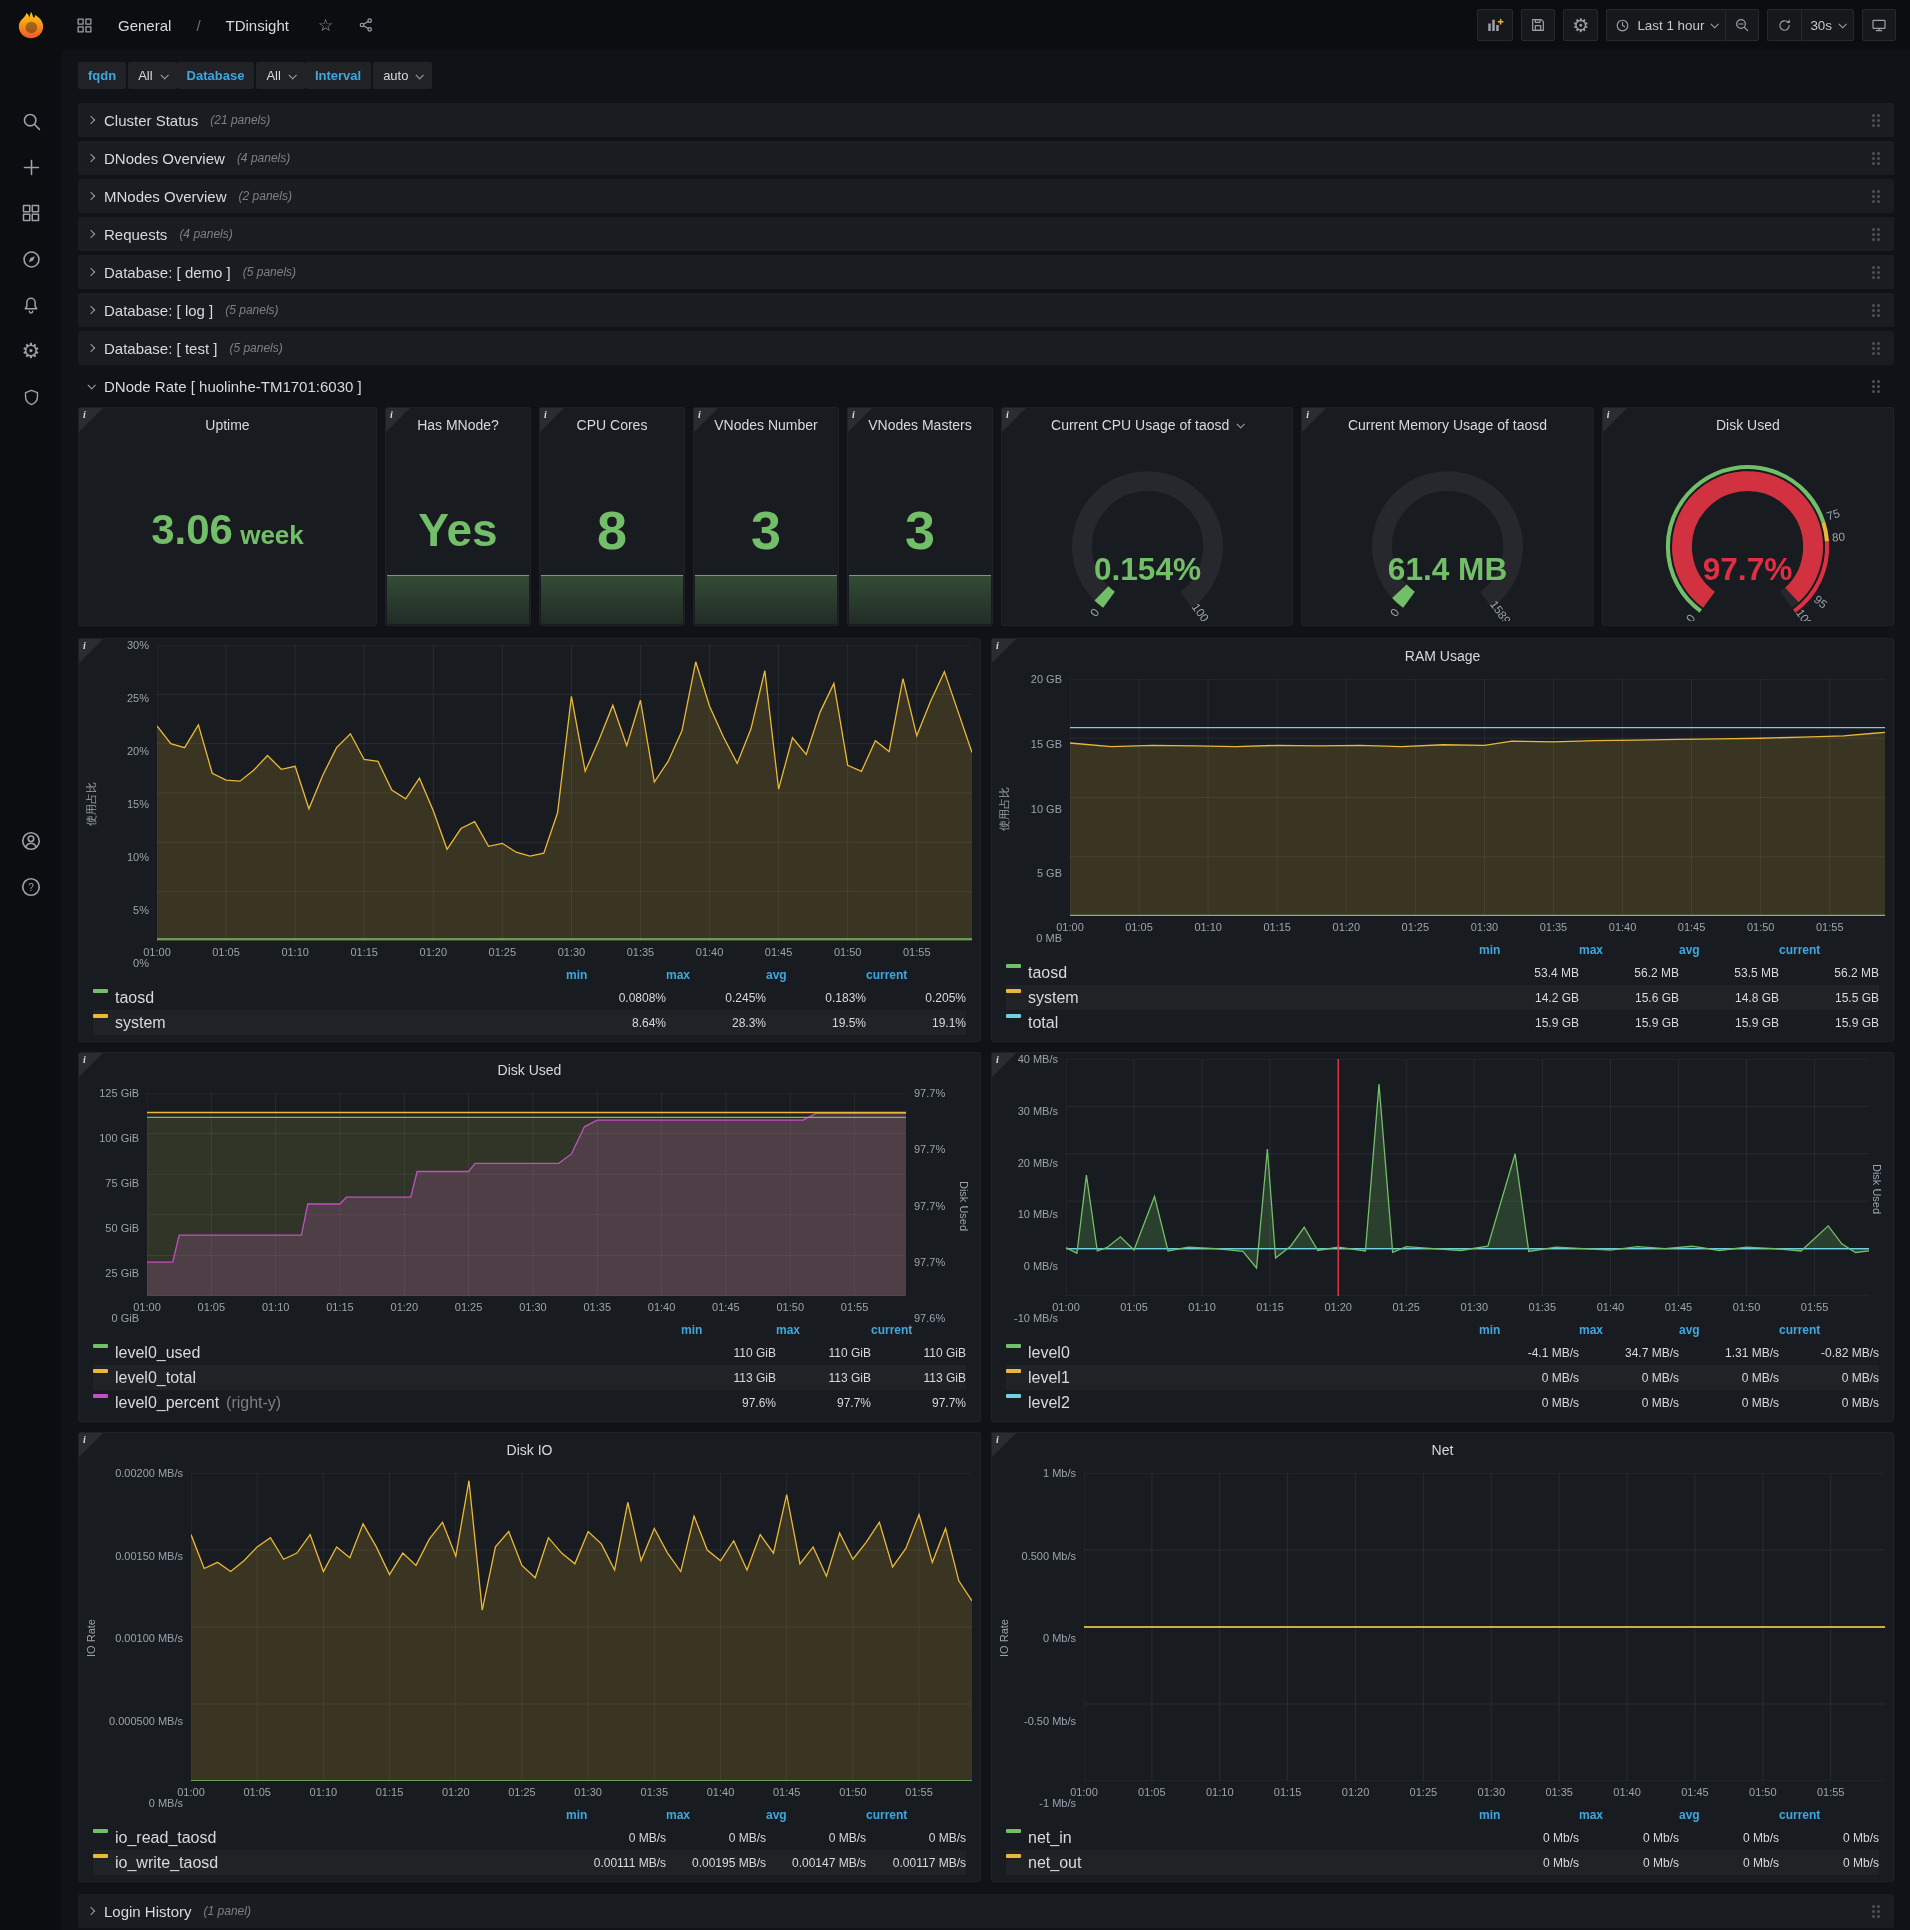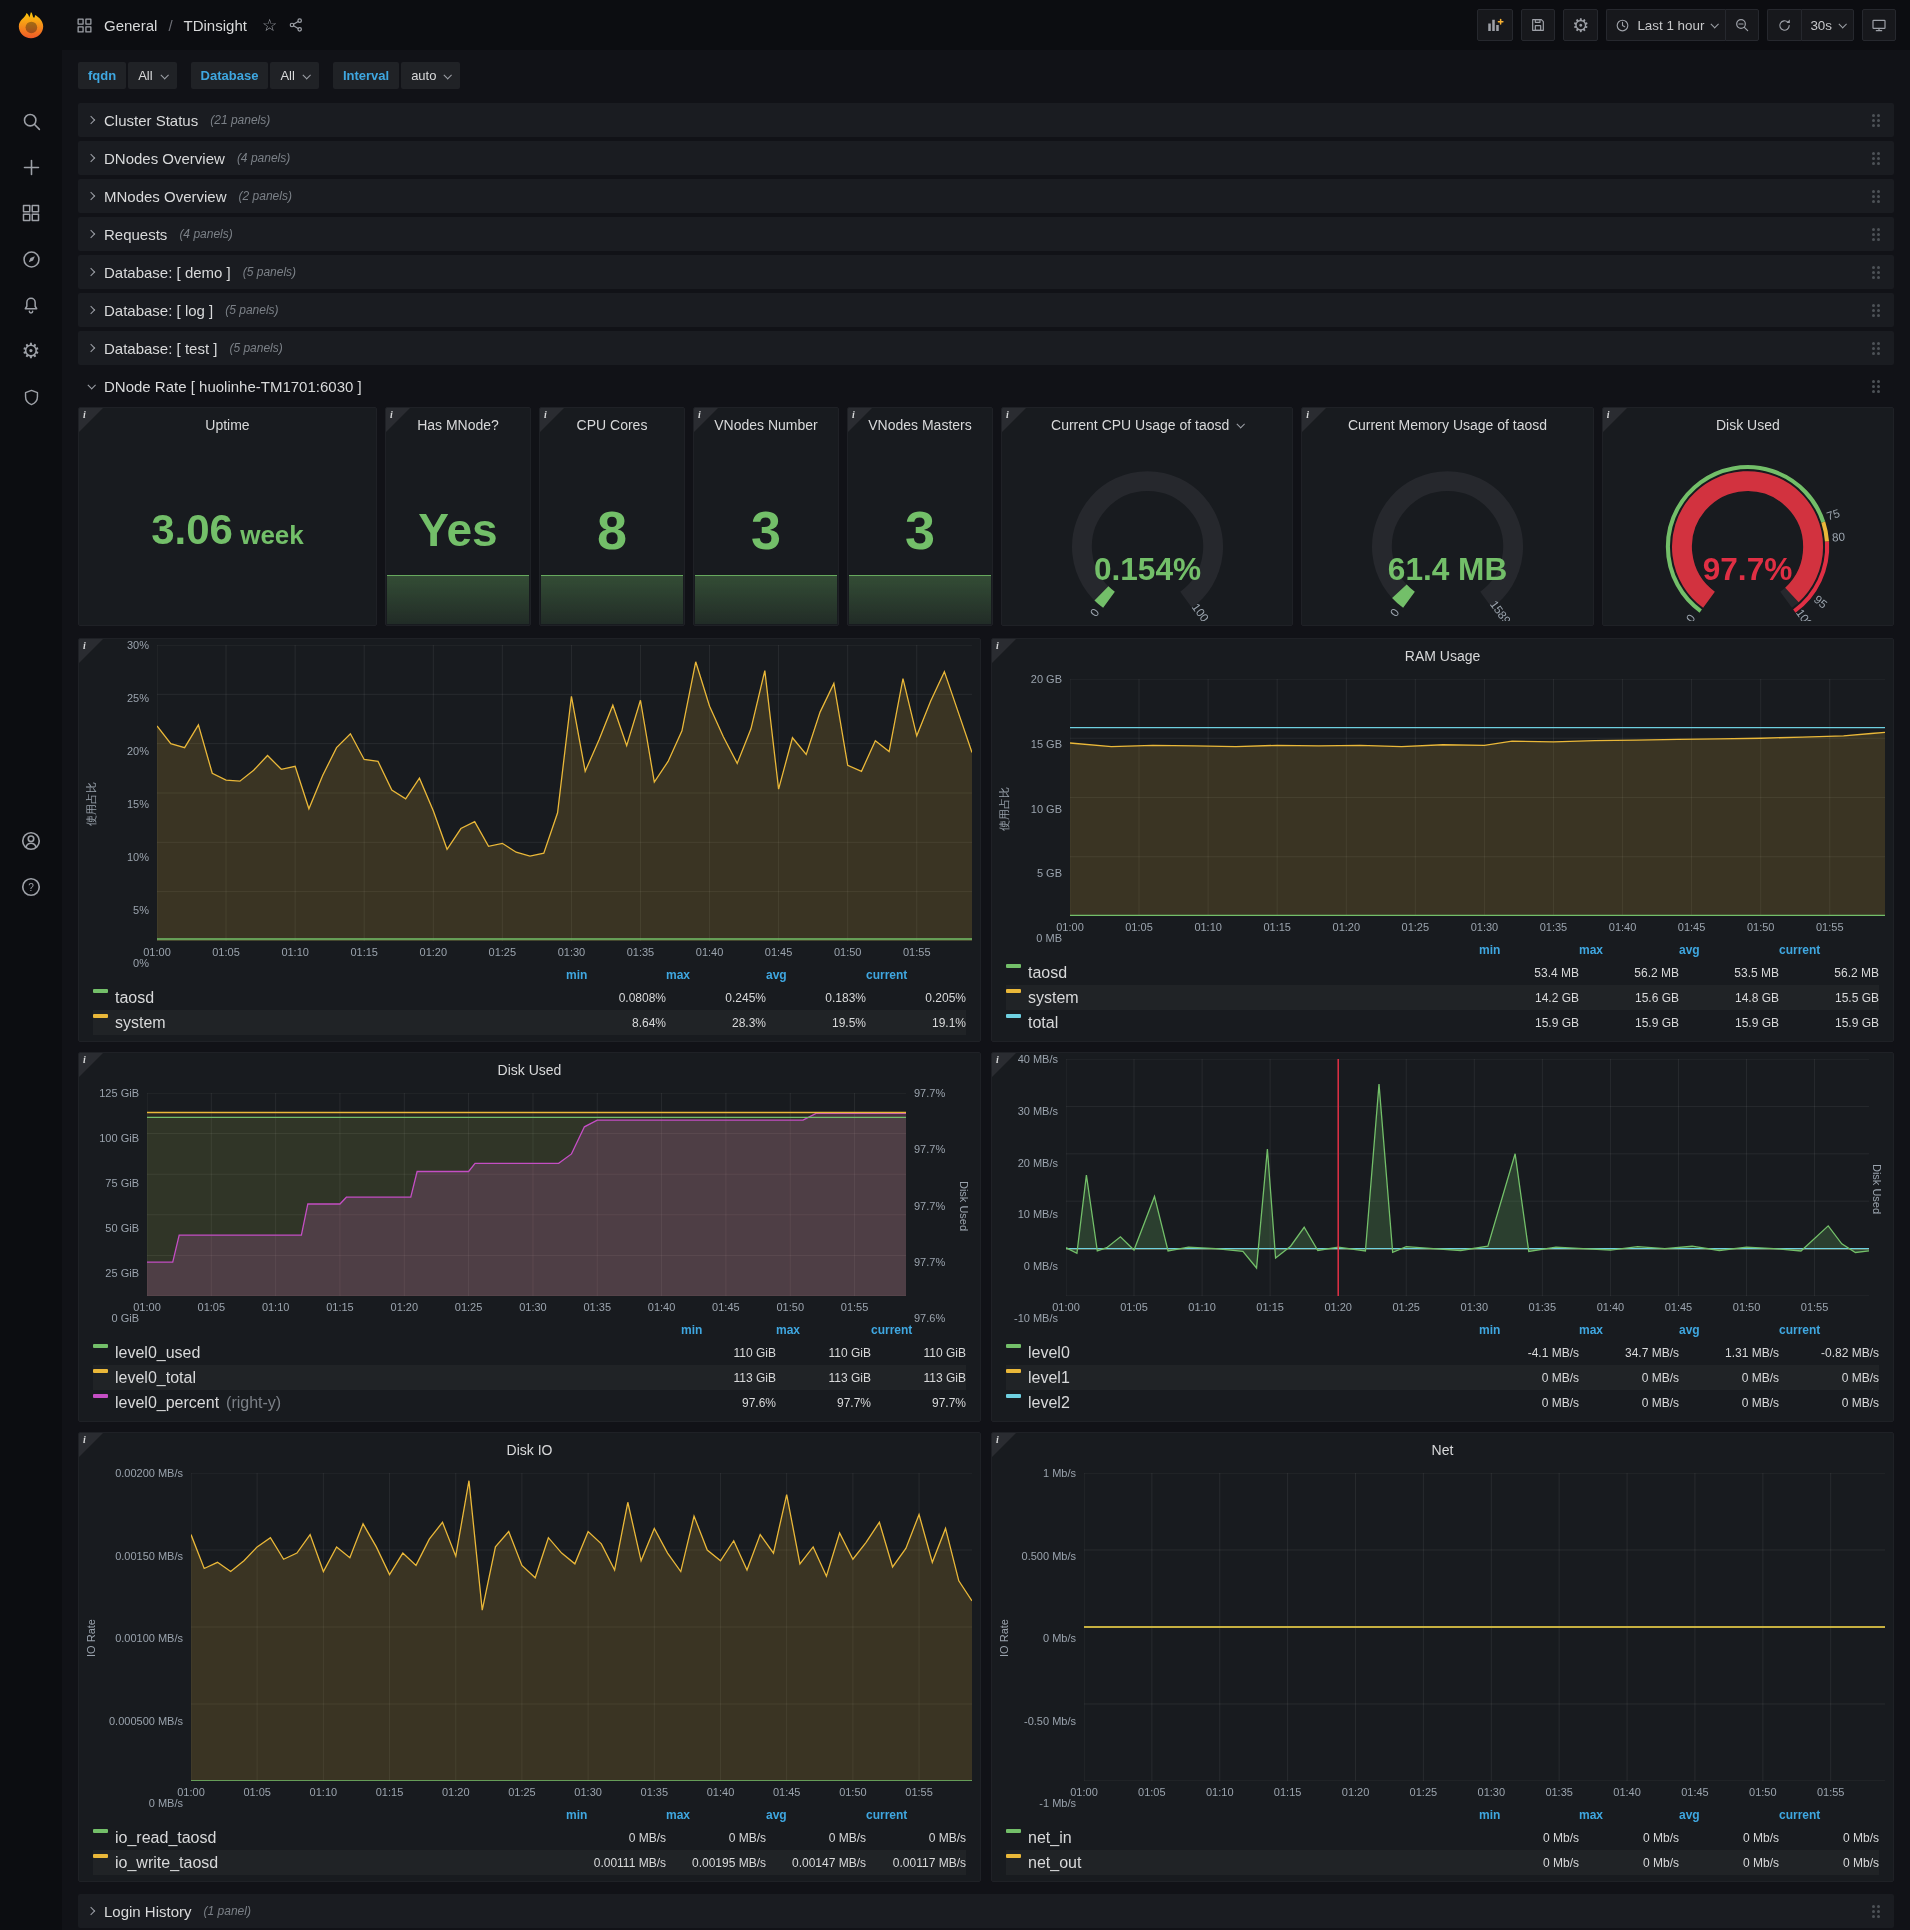--- a/index.html
+++ b/index.html
@@ -11,35 +11,35 @@
   
   .sidebar{width:62px;background:#0c0d11;display:flex;flex-direction:column;align-items:center;flex-shrink:0}
   .side-logo{width:62px;height:50px;display:flex;align-items:center;justify-content:center;cursor:pointer}
   .side-sec{display:flex;flex-direction:column;align-items:center;gap:8px;margin-top:52px}
   .side-btn{width:44px;height:38px;display:flex;align-items:center;justify-content:center;cursor:pointer;border-radius:2px}
   .side-bottom{margin-top:406px}
   .glyph{font-size:19px;color:#9da0a7;line-height:1}
   
   .main{flex:1;display:flex;flex-direction:column;min-width:0}
   .topnav{height:50px;background:#0c0d11;display:flex;align-items:center;padding:0 14px;flex-shrink:0}
-  .crumb{display:flex;align-items:center;gap:11px;font-size:15px;color:#d8d9da}
+  .crumb{display:flex;align-items:center;gap:25px;font-size:15px;color:#d8d9da}
   .crumb .sep{color:#6e7077}
   .crumb-btn{cursor:pointer}
   .nav-right{margin-left:auto;display:flex;align-items:center;gap:8px}
   .tool-btn{height:32px;min-width:34px;padding:0 8px;background:#17181c;border:1px solid #26282e;border-radius:2px;display:flex;align-items:center;justify-content:center;gap:7px;cursor:pointer;color:#c7c8ca;font-size:13.4px}
   .tool-group{display:flex}
   .tool-group .tool-btn{border-radius:0}
   .tool-group .tool-btn:first-child{border-radius:2px 0 0 2px;border-right:none}
   .tool-group .tool-btn:last-child{border-radius:0 2px 2px 0}
   .caret{width:6px;height:6px;border-right:1.5px solid #9da0a7;border-bottom:1.5px solid #9da0a7;display:inline-block;flex-shrink:0}
   .caret.down{transform:rotate(45deg) translateY(-1px)}
   .caret.right{transform:rotate(-45deg)}
   
   .content{flex:1;overflow:hidden;padding:8px 16px 0 16px}
-  .var-bar{display:flex;align-items:flex-end;gap:14px;margin:4px 0 14px 0}
+  .var-bar{display:flex;align-items:flex-end;margin:4px 0 14px 0}
   .var-group{display:flex;gap:2px}
   .var-label{background:#202226;border-radius:2px;padding:6px 10px;font-size:13px;font-weight:bold;color:#3fa7e0;cursor:pointer}
   .var-value{background:#202226;border-radius:2px;padding:6px 10px;font-size:13px;color:#d8d9da;display:flex;align-items:center;gap:8px;cursor:pointer}
   
   .dash-row{height:34px;margin-bottom:4px;background:#1a1c21;border-radius:2px;display:flex;align-items:center;padding:0 10px;cursor:pointer}
   .dash-row.expanded{background:transparent}
   .dash-row .caret{margin-right:10px}
   .row-title{font-size:15px;font-weight:normal;color:#d8d9da}
   .row-count{font-size:12px;font-style:italic;color:#7b8087;margin-left:12px}
   .flex1{flex:1}

